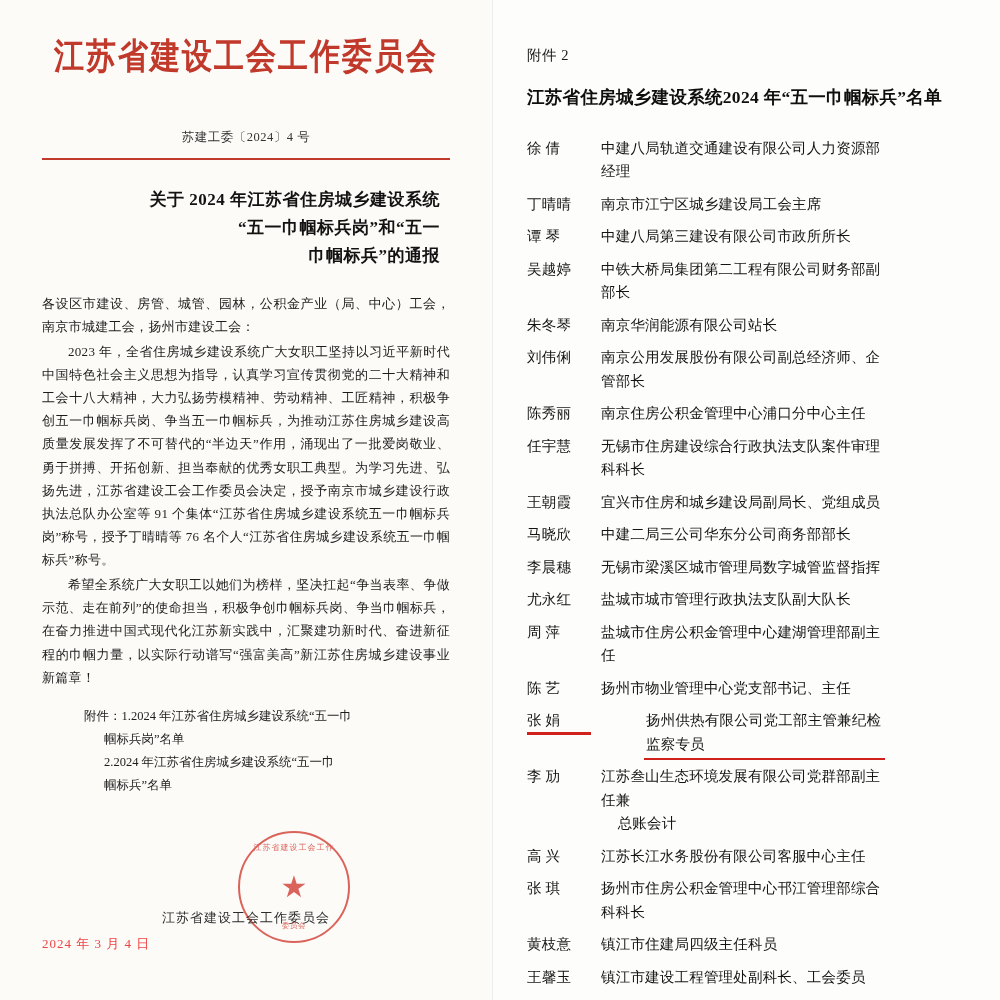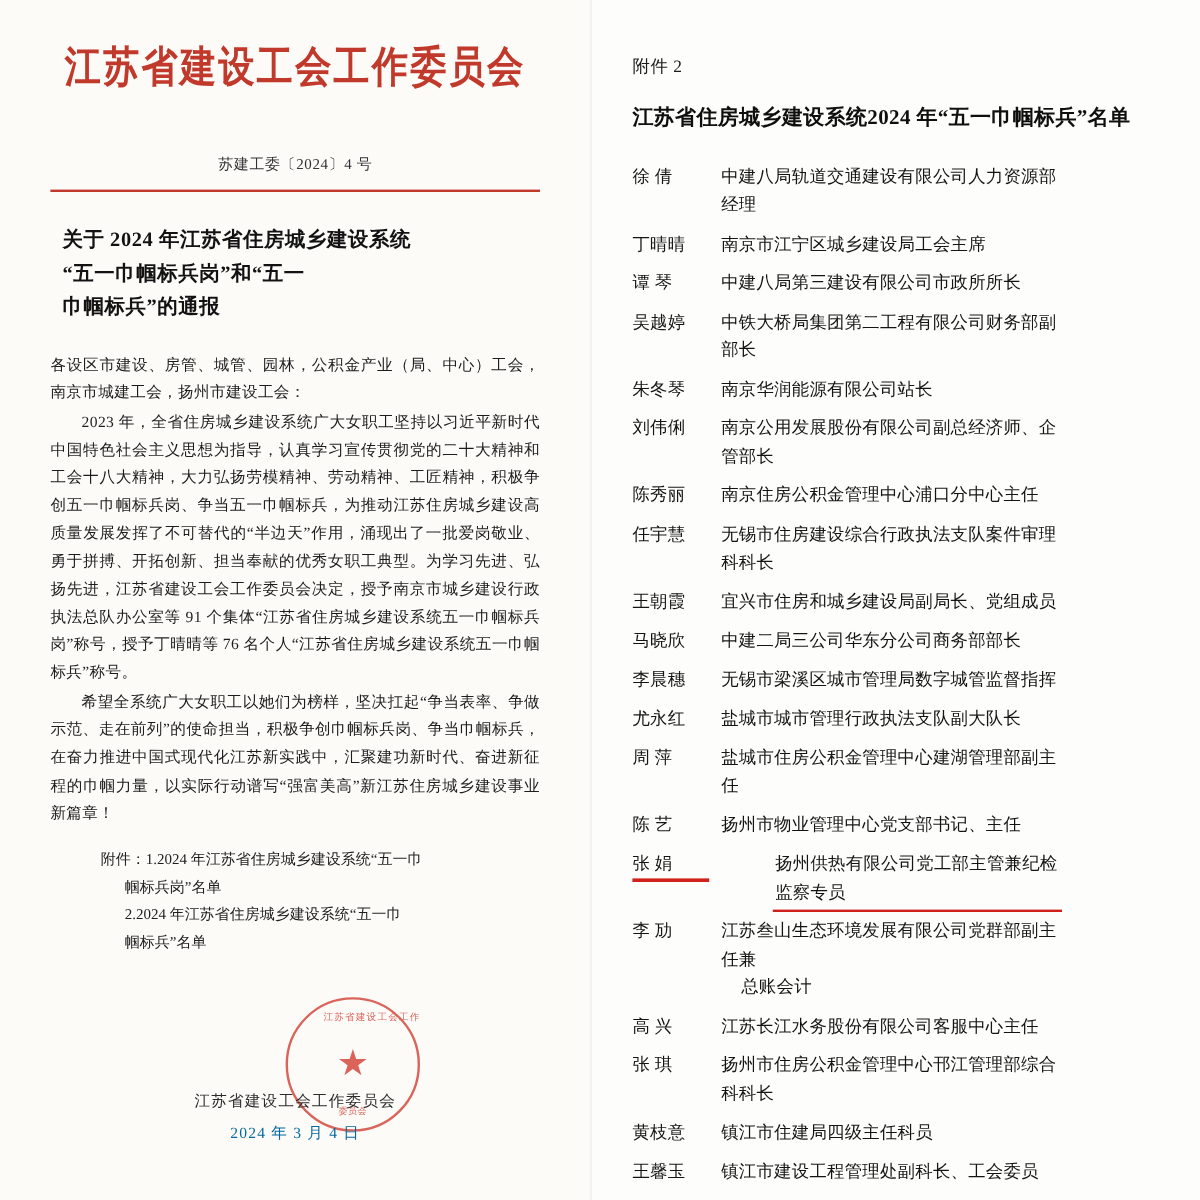--- a/index.html
+++ b/index.html
@@ -50,21 +50,21 @@
     margin-top: 52px;
     letter-spacing: 0.5px;
   }
   .red-rule {
     height: 1.6px;
     background: #c0392b;
     margin-top: 12px;
     margin-bottom: 26px;
   }
   .doc-title {
-    text-align: left;
+    text-align: right;
     font-size: 17px;
     font-weight: bold;
     line-height: 1.65;
     color: #121212;
     letter-spacing: 0.5px;
     padding: 0 10px;
   }
   .body-block {
     margin-top: 22px;
     font-size: 13px;
@@ -107,21 +107,21 @@
     justify-content: center;
   }
   .seal-star {
     color: #d1392f;
     font-size: 30px;
     line-height: 1;
   }
   .seal-text-top {
     position: absolute;
     top: 9px;
-    left: 16px;
+    left: 0;
     width: 100%;
     text-align: center;
     font-size: 8px;
     color: #d1392f;
     letter-spacing: 1px;
   }
   .seal-text-bottom {
     position: absolute;
     bottom: 10px;
     left: 0;
@@ -139,23 +139,22 @@
     text-align: center;
     font-size: 13px;
     color: #2b2b2b;
     letter-spacing: 1px;
   }
   .sign-date {
     position: absolute;
     top: 104px;
     left: 0;
     width: 100%;
-    text-align: center;
     font-size: 13px;
-    color: #0369a1;
+    color: #ef4444;
     letter-spacing: 1px;
   }
 
   
   .right-doc {
     position: relative;
     width: 417px;
     height: 1000px;
     background: #fdfdfb;
     box-sizing: border-box;

